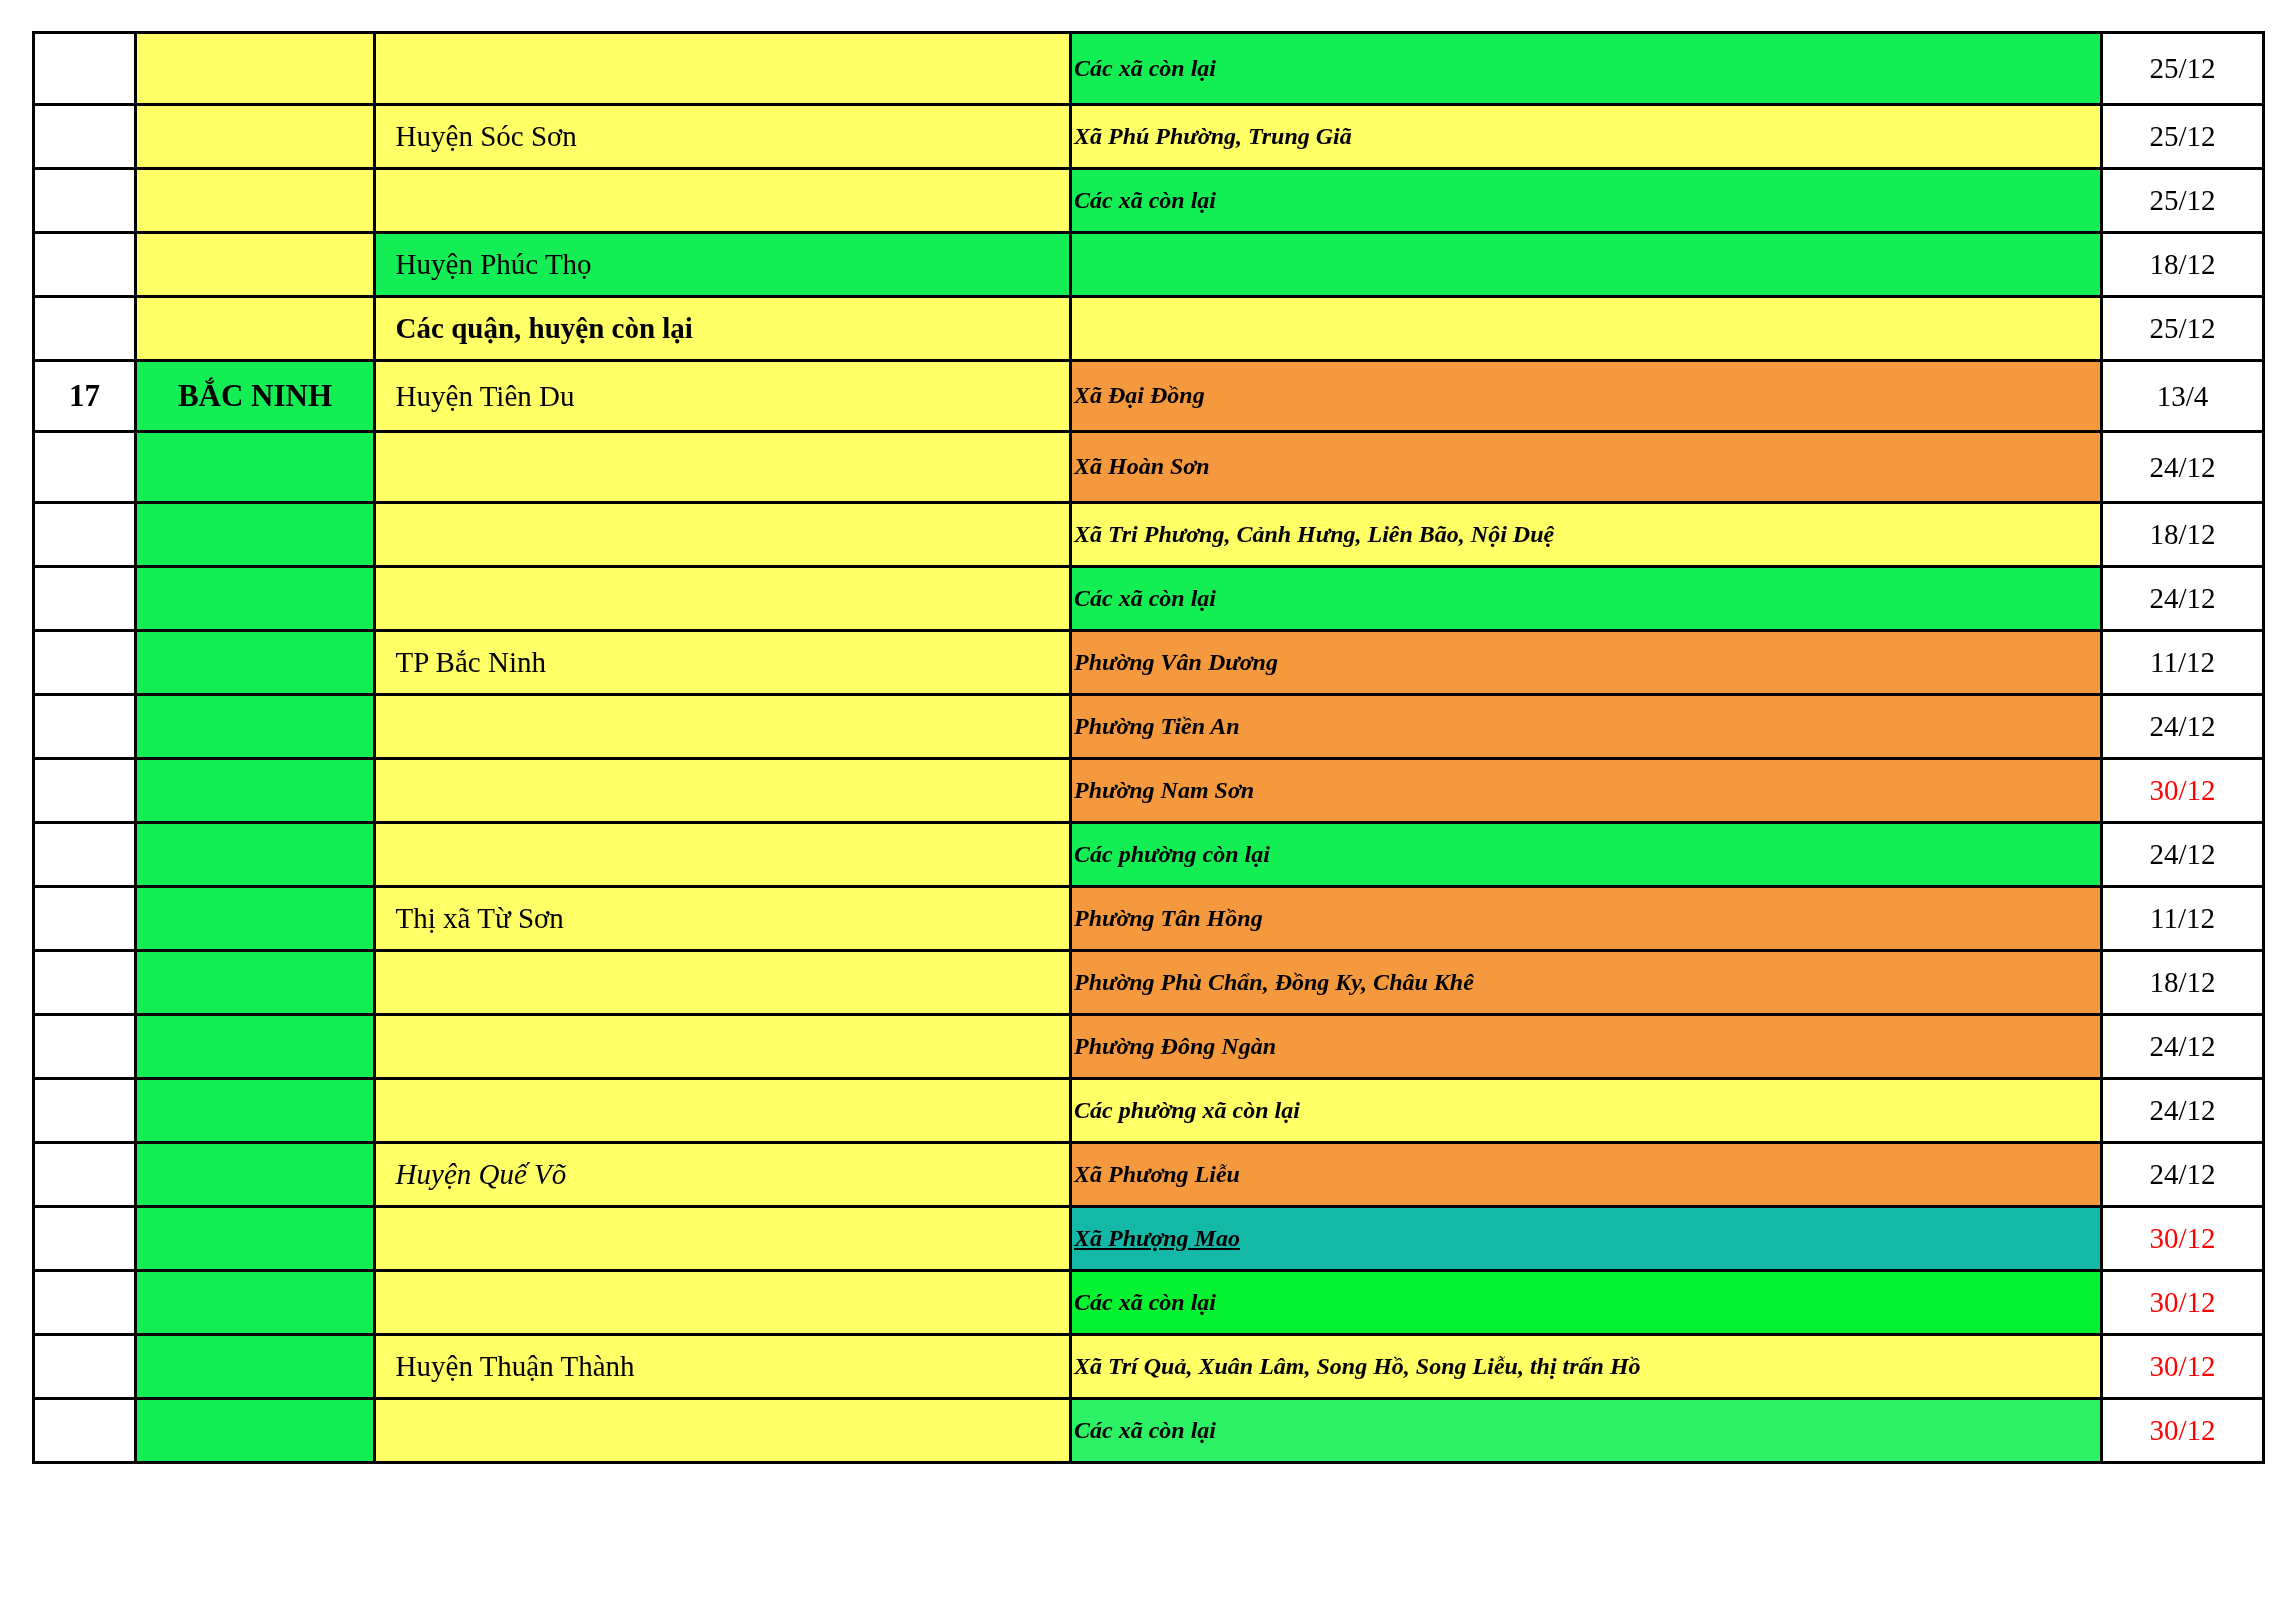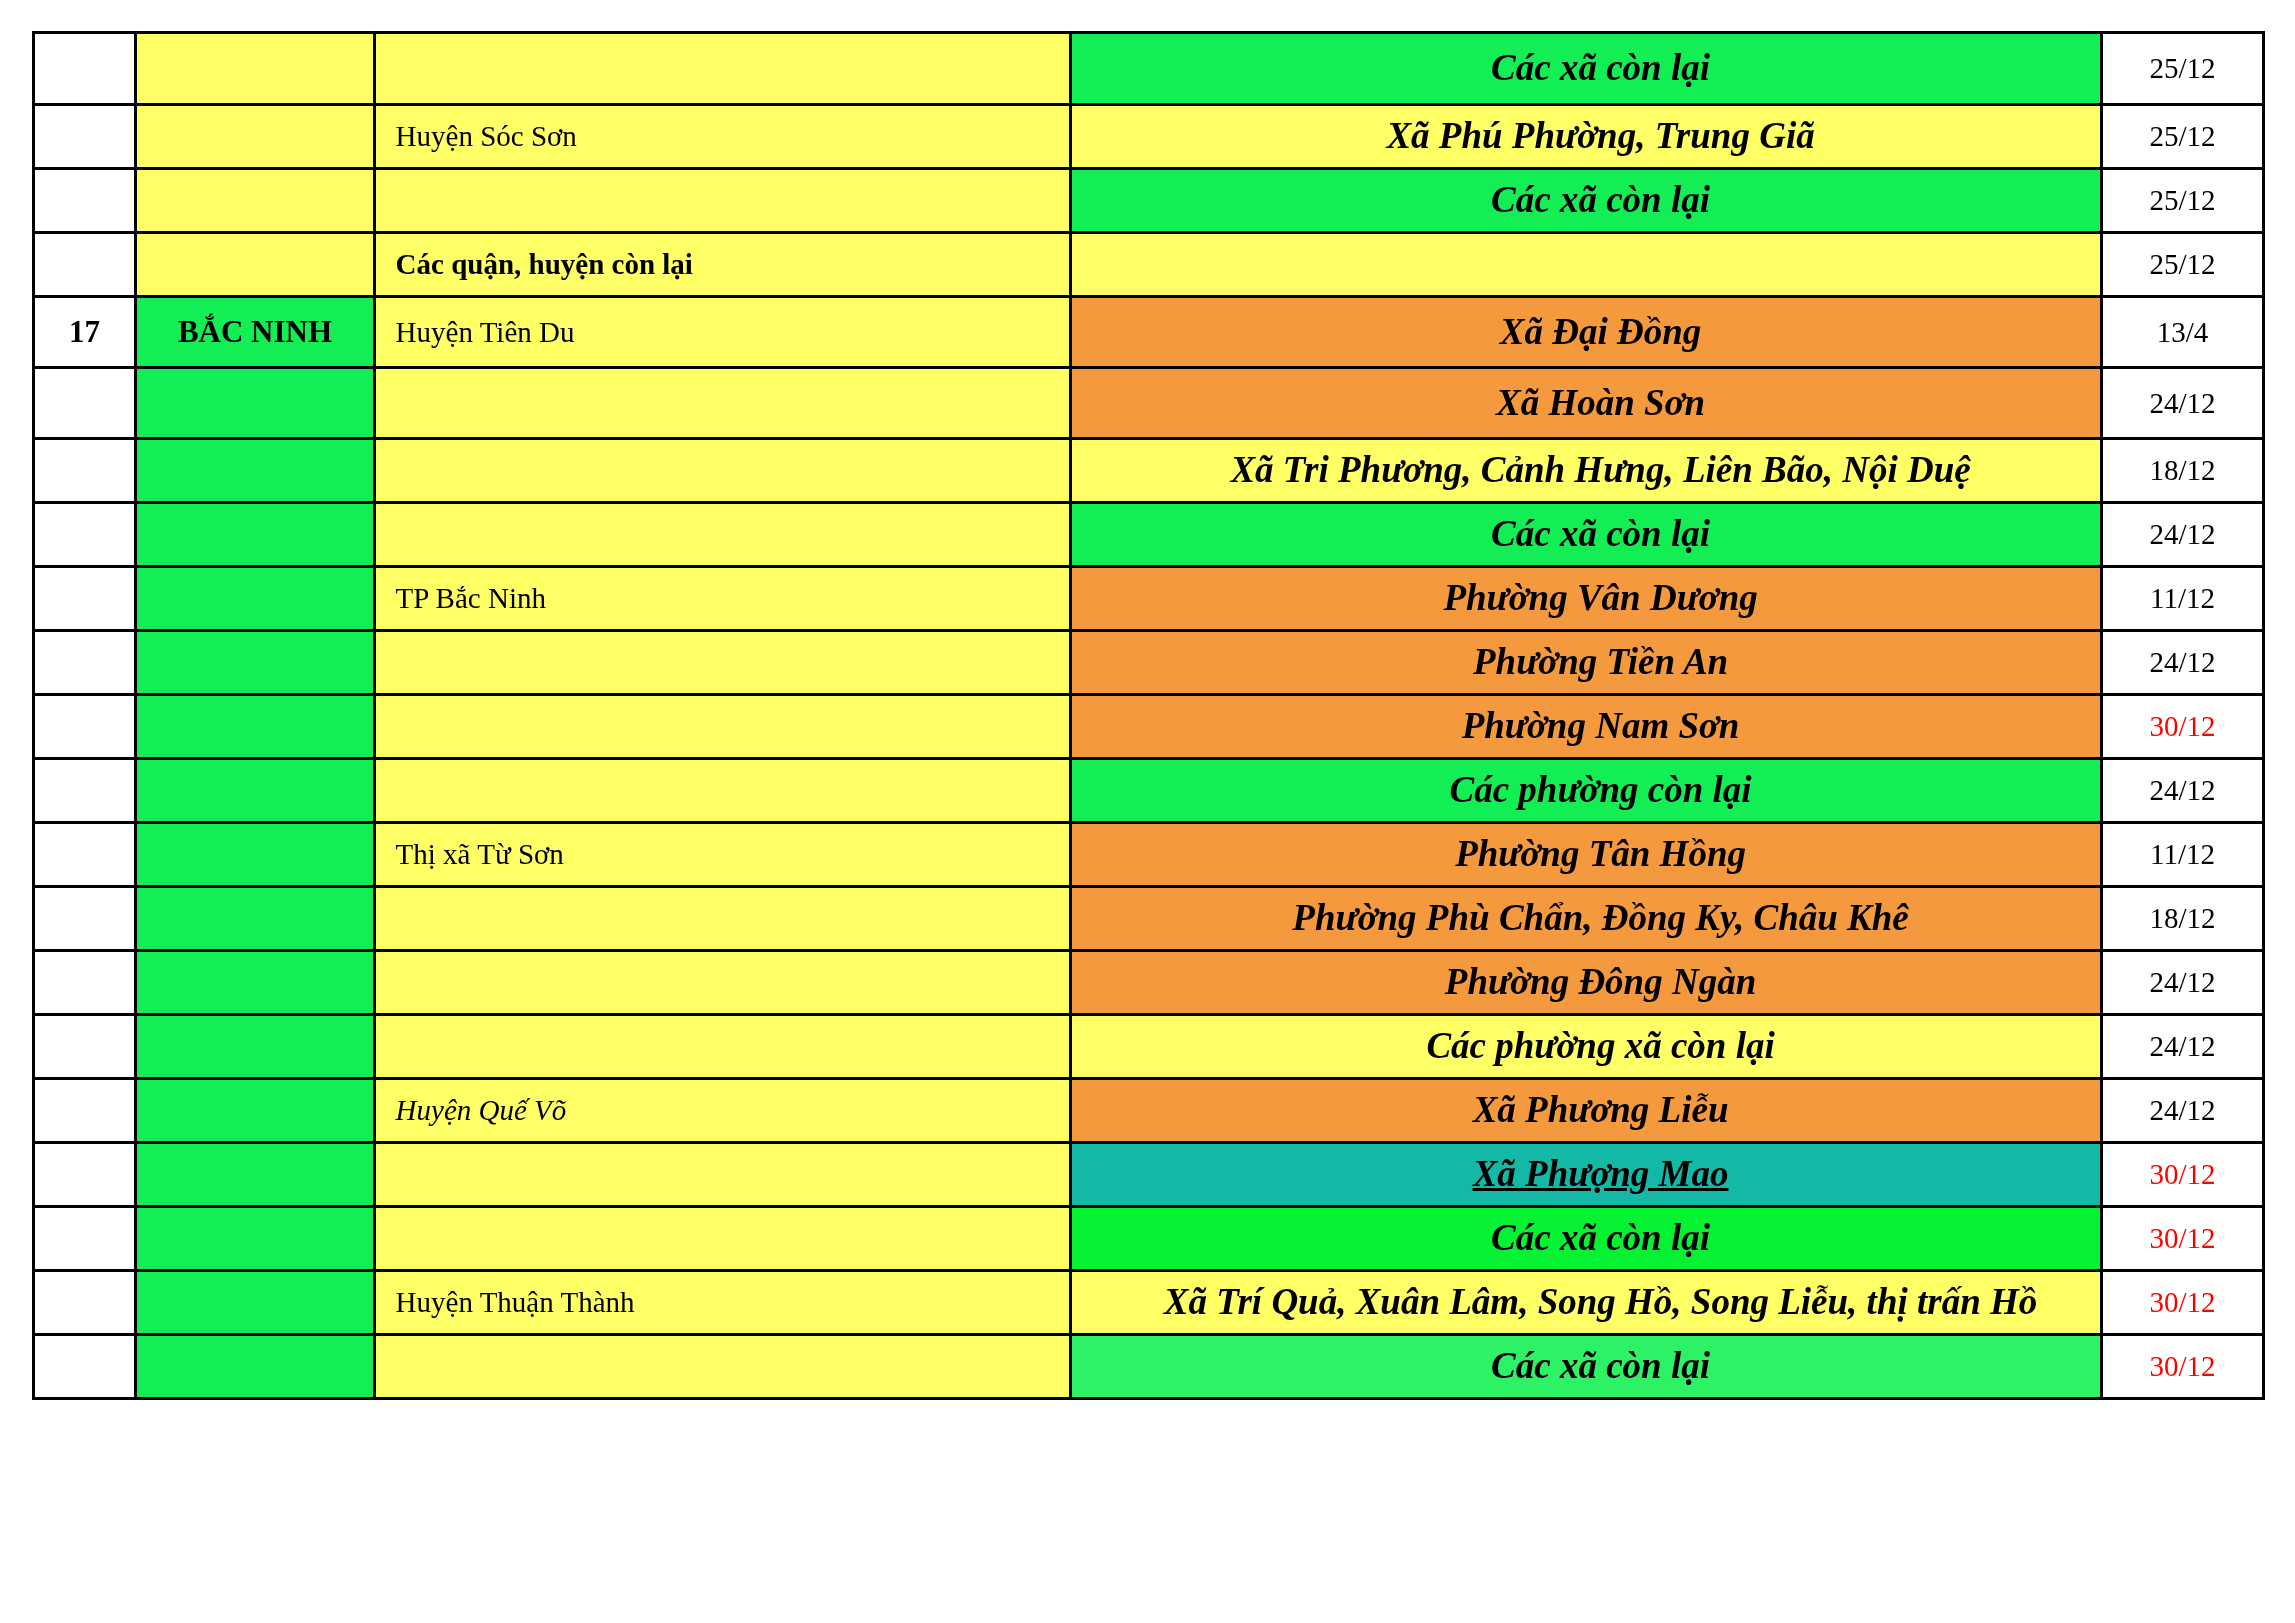--- a/index.html
+++ b/index.html
@@ -47,24 +47,24 @@
     font-size: 31px;
   }
   td.district {
     text-align: left;
     padding-left: 19.6px;
     padding-right: 7.9px;
     font-size: 29px;
   }
   td.district.bold { font-weight: bold; }
   td.communes {
-    text-align: center;
-    padding-left: 37px;
+    text-align: left;
+    padding-left: 2px;
     padding-right: 7.9px;
-    font-size: 37px;
+    font-size: 24px;
     font-weight: bold;
     font-style: italic;
     line-height: 1.3;
     white-space: pre-line;
   }
   td.date {
     text-align: center;
     font-size: 29px;
     background: #ffffff;
   }
@@ -105,20 +105,27 @@
         <tr class="h-norm">
           <td class="stt" style="background: rgb(255, 255, 255);"></td>
           <td class="province" style="background: rgb(255, 255, 102);"></td>
           <td class="district" style="background: rgb(255, 255, 102);"></td>
           <td class="communes" style="background: rgb(19, 238, 85);">Các xã còn lại</td>
           <td class="date" style="background: rgb(255, 255, 255);">25/12</td>
         </tr>
         <tr class="h-norm">
           <td class="stt" style="background: rgb(255, 255, 255);"></td>
           <td class="province" style="background: rgb(255, 255, 102);"></td>
+          <td class="district" style="background: rgb(19, 238, 85);">Huyện Phúc Thọ</td>
+          <td class="communes" style="background: rgb(19, 238, 85);"></td>
+          <td class="date" style="background: rgb(255, 255, 255);">18/12</td>
+        </tr>
+        <tr class="h-norm">
+          <td class="stt" style="background: rgb(255, 255, 255);"></td>
+          <td class="province" style="background: rgb(255, 255, 102);"></td>
           <td class="district bold" style="background: rgb(255, 255, 102);">Các quận, huyện còn lại</td>
           <td class="communes" style="background: rgb(255, 255, 102);"></td>
           <td class="date" style="background: rgb(255, 255, 255);">25/12</td>
         </tr>
         <tr class="h-mid">
           <td class="stt" style="background: rgb(255, 255, 255);">17</td>
           <td class="province" style="background: rgb(19, 238, 85);">BẮC NINH</td>
           <td class="district" style="background: rgb(255, 255, 102);">Huyện Tiên Du</td>
           <td class="communes" style="background: rgb(245, 153, 63);">Xã Đại Đồng</td>
           <td class="date" style="background: rgb(255, 255, 255);">13/4</td>

